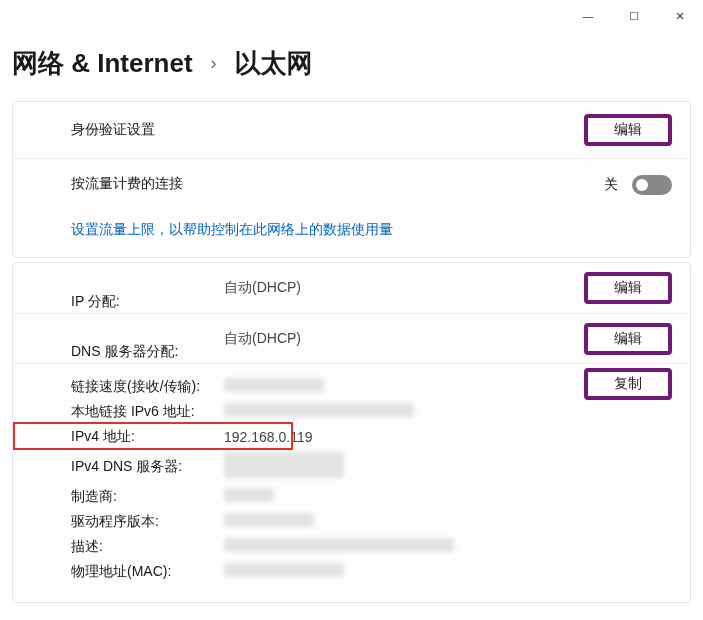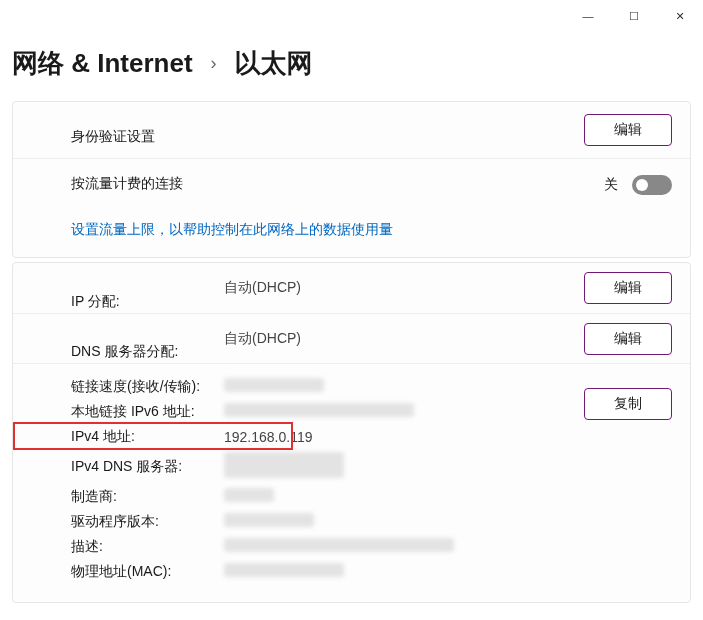--- a/index.html
+++ b/index.html
@@ -55,21 +55,21 @@
     }
 
     .card-wrap {
       border: 1px solid #e6e6e6;
       border-radius: 4px;
       background: #fdfdfd;
     }
 
     .row {
       display: flex;
-      align-items: flex-end;
+      align-items: center;
       padding: 12px 18px 12px 58px;
       min-height: 48px;
     }
 
     .row.topdiv {
       border-bottom: 1px solid #eee;
     }
 
     .row-left {
       flex: 1;
@@ -90,21 +90,21 @@
 
     .row-right {
       display: flex;
       align-items: center;
       gap: 14px;
     }
 
     .btn {
       min-width: 88px;
       height: 32px;
-      border: 1px solid #701a75;
+      border: 4px solid #701a75;
       border-radius: 4px;
       background: #ffffff;
       font-size: 14px;
       color: #1a1a1a;
       display: flex;
       align-items: center;
       justify-content: center;
       cursor: pointer;
     }
 
@@ -196,21 +196,21 @@
 
     .highlight-box {
       position: absolute;
       border: 2px solid #e03030;
       pointer-events: none;
     }
 
     .copy-btn-wrap {
       position: absolute;
       right: 18px;
-      top: 24px;
+      top: 4px;
     }
 
     .sep-row {
       border-top: 1px solid #eee;
     }
   </style>
 </head>
 <body>
 
 <div class="window-controls">

